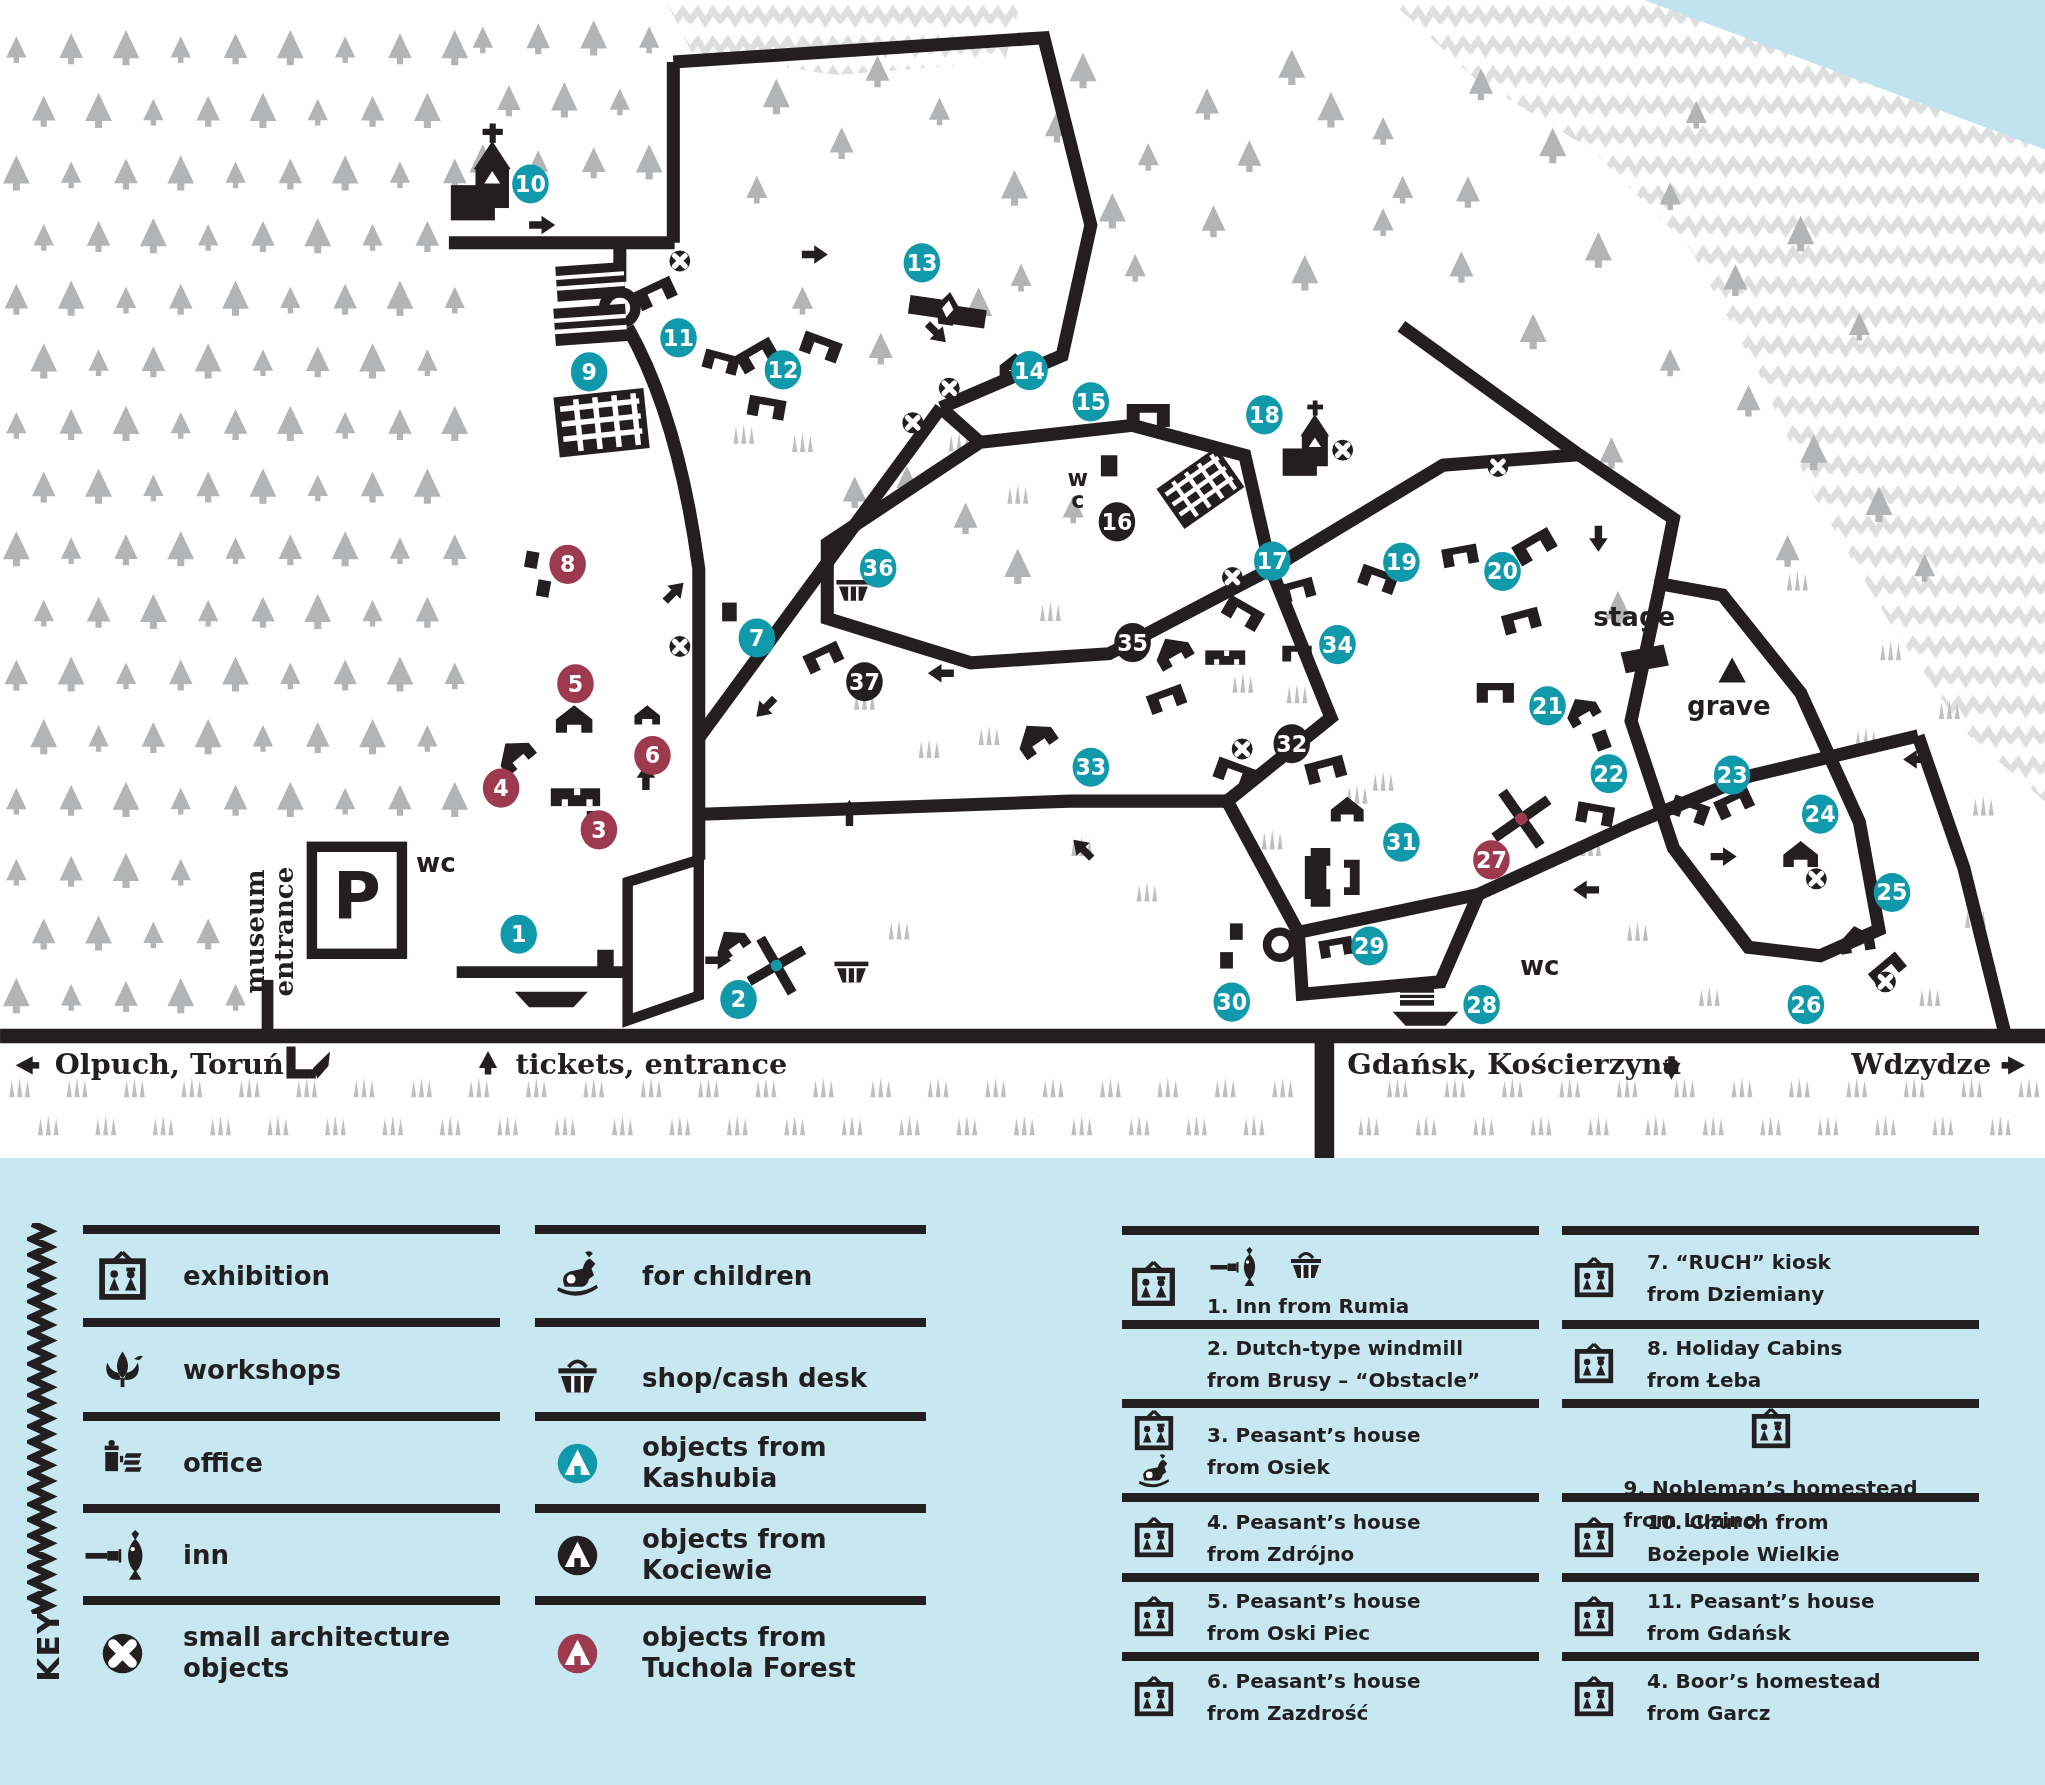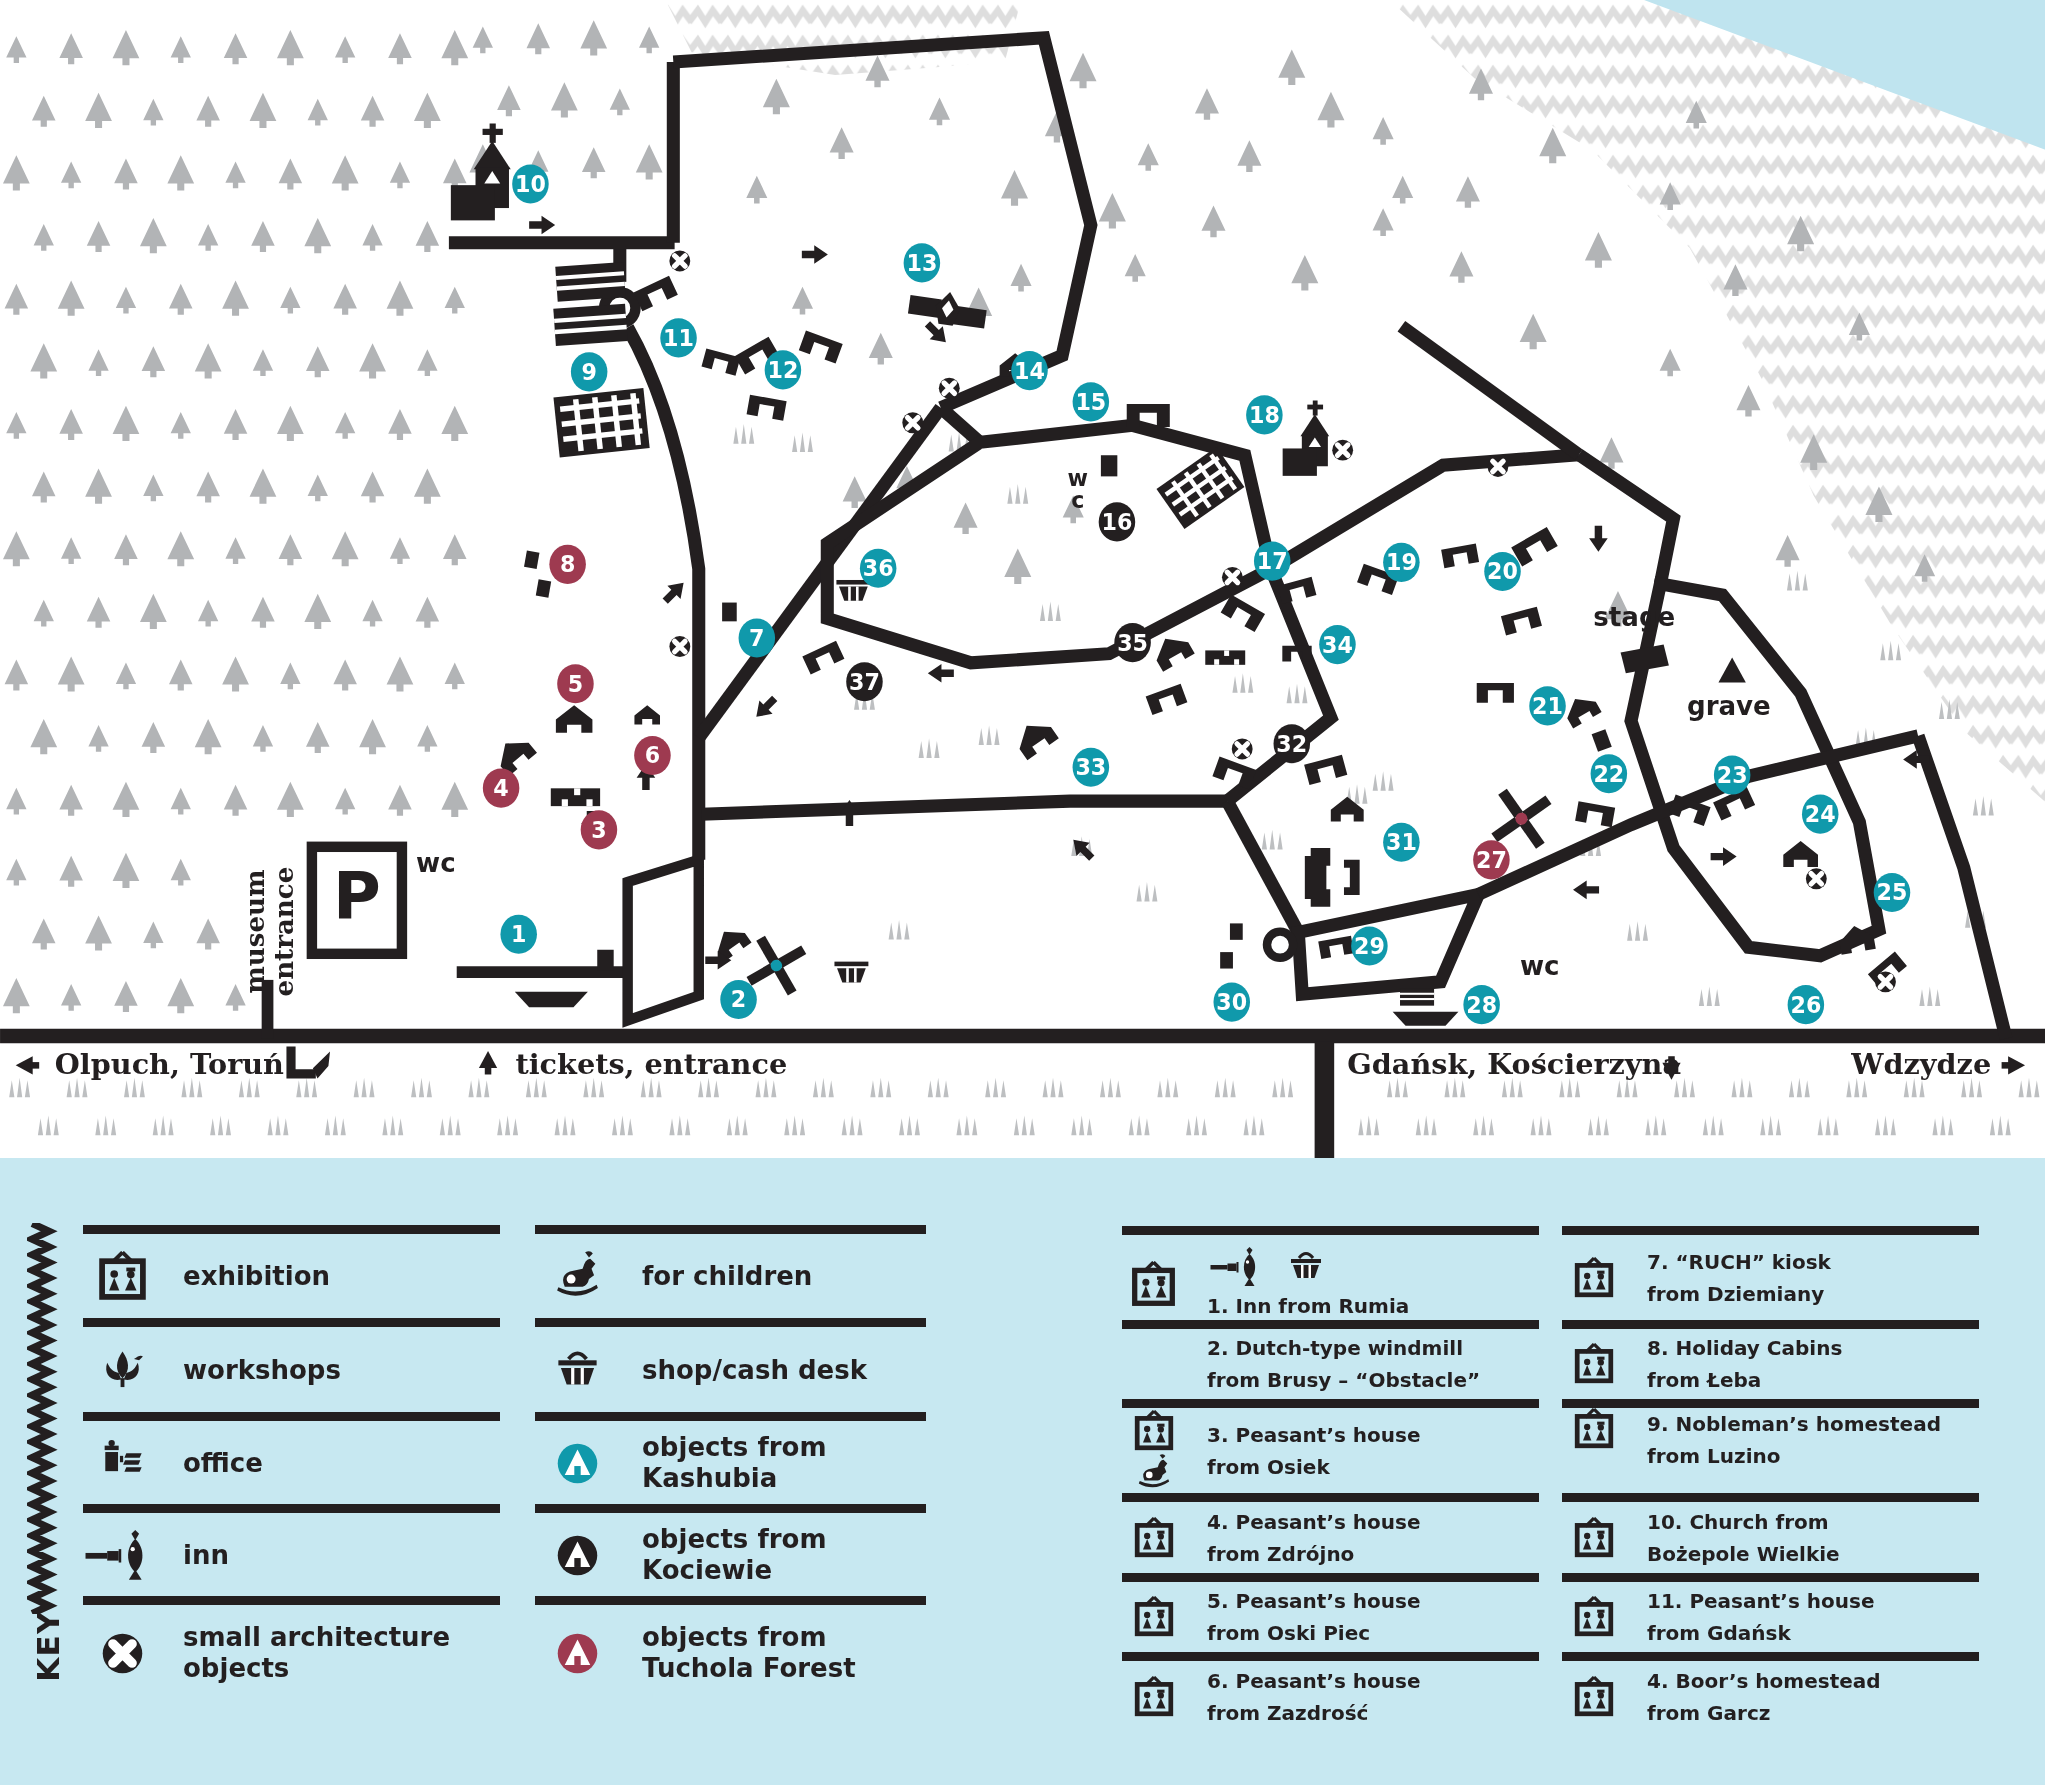--- a/index.html
+++ b/index.html
@@ -997,21 +997,21 @@
       <div class="rule" style="left: 0px; top: 346px; width: 391px;"></div>
       <div class="rule" style="left: 0px; top: 438px; width: 391px;"></div>
       <div class="row" style="left: 0px; top: 82px; height: 72px; width: 391px;">
         <span class="iconbox" style="width: 85px;">
           <svg width="51" height="51" viewBox="0 0 80 80">
             <use href="#ic-children"></use>
           </svg>
         </span>
         <span class="cat-label" style="width: 261px;">for children</span>
       </div>
-      <div class="row" style="left: 0px; top: 176px; height: 72px; width: 391px;">
+      <div class="row" style="left: 0px; top: 184px; height: 72px; width: 391px;">
         <span class="iconbox" style="width: 85px;">
           <svg width="51" height="51" viewBox="0 0 80 80">
             <use href="#ic-shop"></use>
           </svg>
         </span>
         <span class="cat-label" style="width: 261px;">shop/cash desk</span>
       </div>
       <div class="row" style="left: 0px; top: 269px; height: 72px; width: 391px;">
         <span class="iconbox" style="width: 85px;">
           <svg width="51" height="51" viewBox="0 0 80 80">
@@ -1139,21 +1139,21 @@
         <span class="iconbox" style="width: 63px; flex-direction: column; gap: 2.6px;">
           <svg width="42" height="42" viewBox="0 0 80 80">
             <use href="#ic-exhibition"></use>
           </svg>
         </span>
         <span class="item-label">
           <span style="display: block;">8. Holiday Cabins</span>
           <span style="display: block;">from Łeba</span>
         </span>
       </div>
-      <div class="row" style="left: 0px; top: 250px; height: 86px; width: 417px; align-items: flex-start;">
+      <div class="row" style="left: 0px; top: 250px; height: 86px; width: 417px; align-items: center; flex-direction: column;">
         <span class="iconbox" style="width: 63px; flex-direction: column; gap: 2.6px;">
           <svg width="42" height="42" viewBox="0 0 80 80">
             <use href="#ic-exhibition"></use>
           </svg>
         </span>
         <span class="item-label">
           <span style="display: block;">9. Nobleman’s homestead</span>
           <span style="display: block;">from Luzino</span>
         </span>
       </div>

